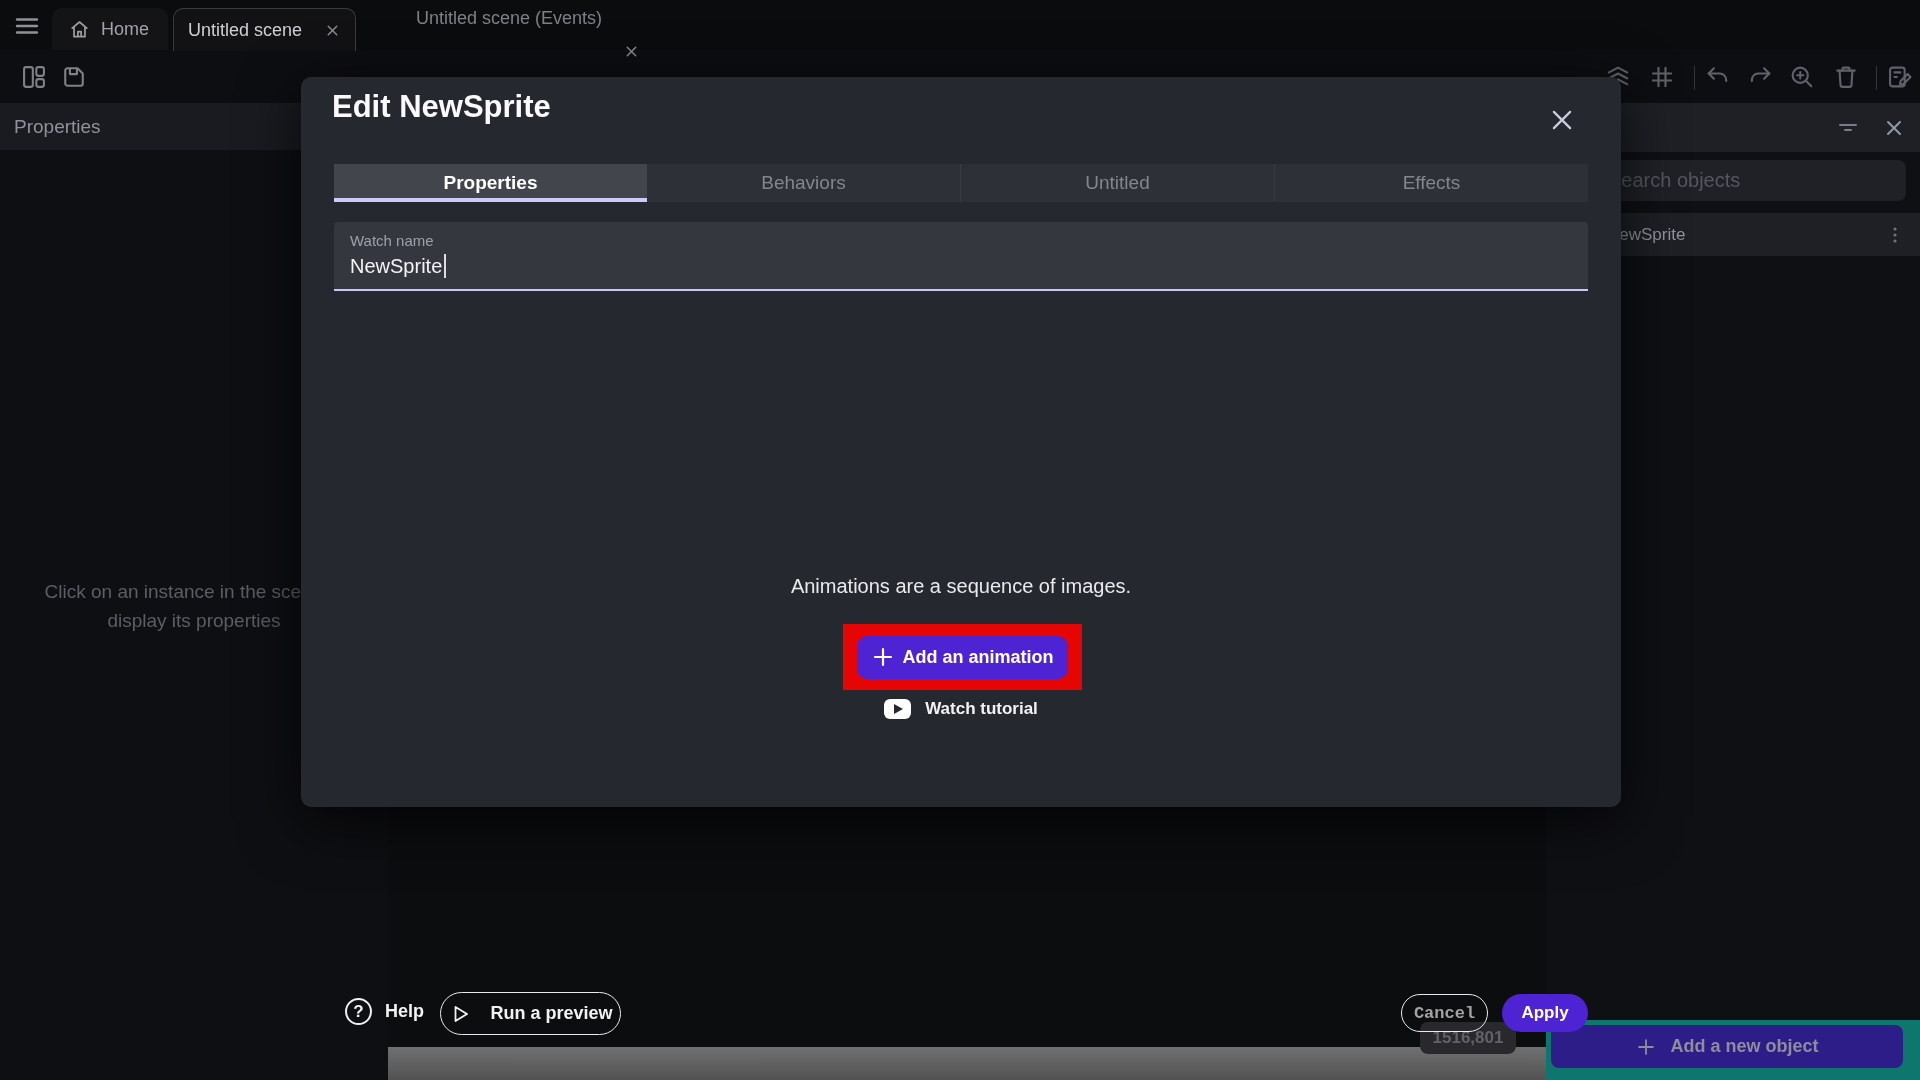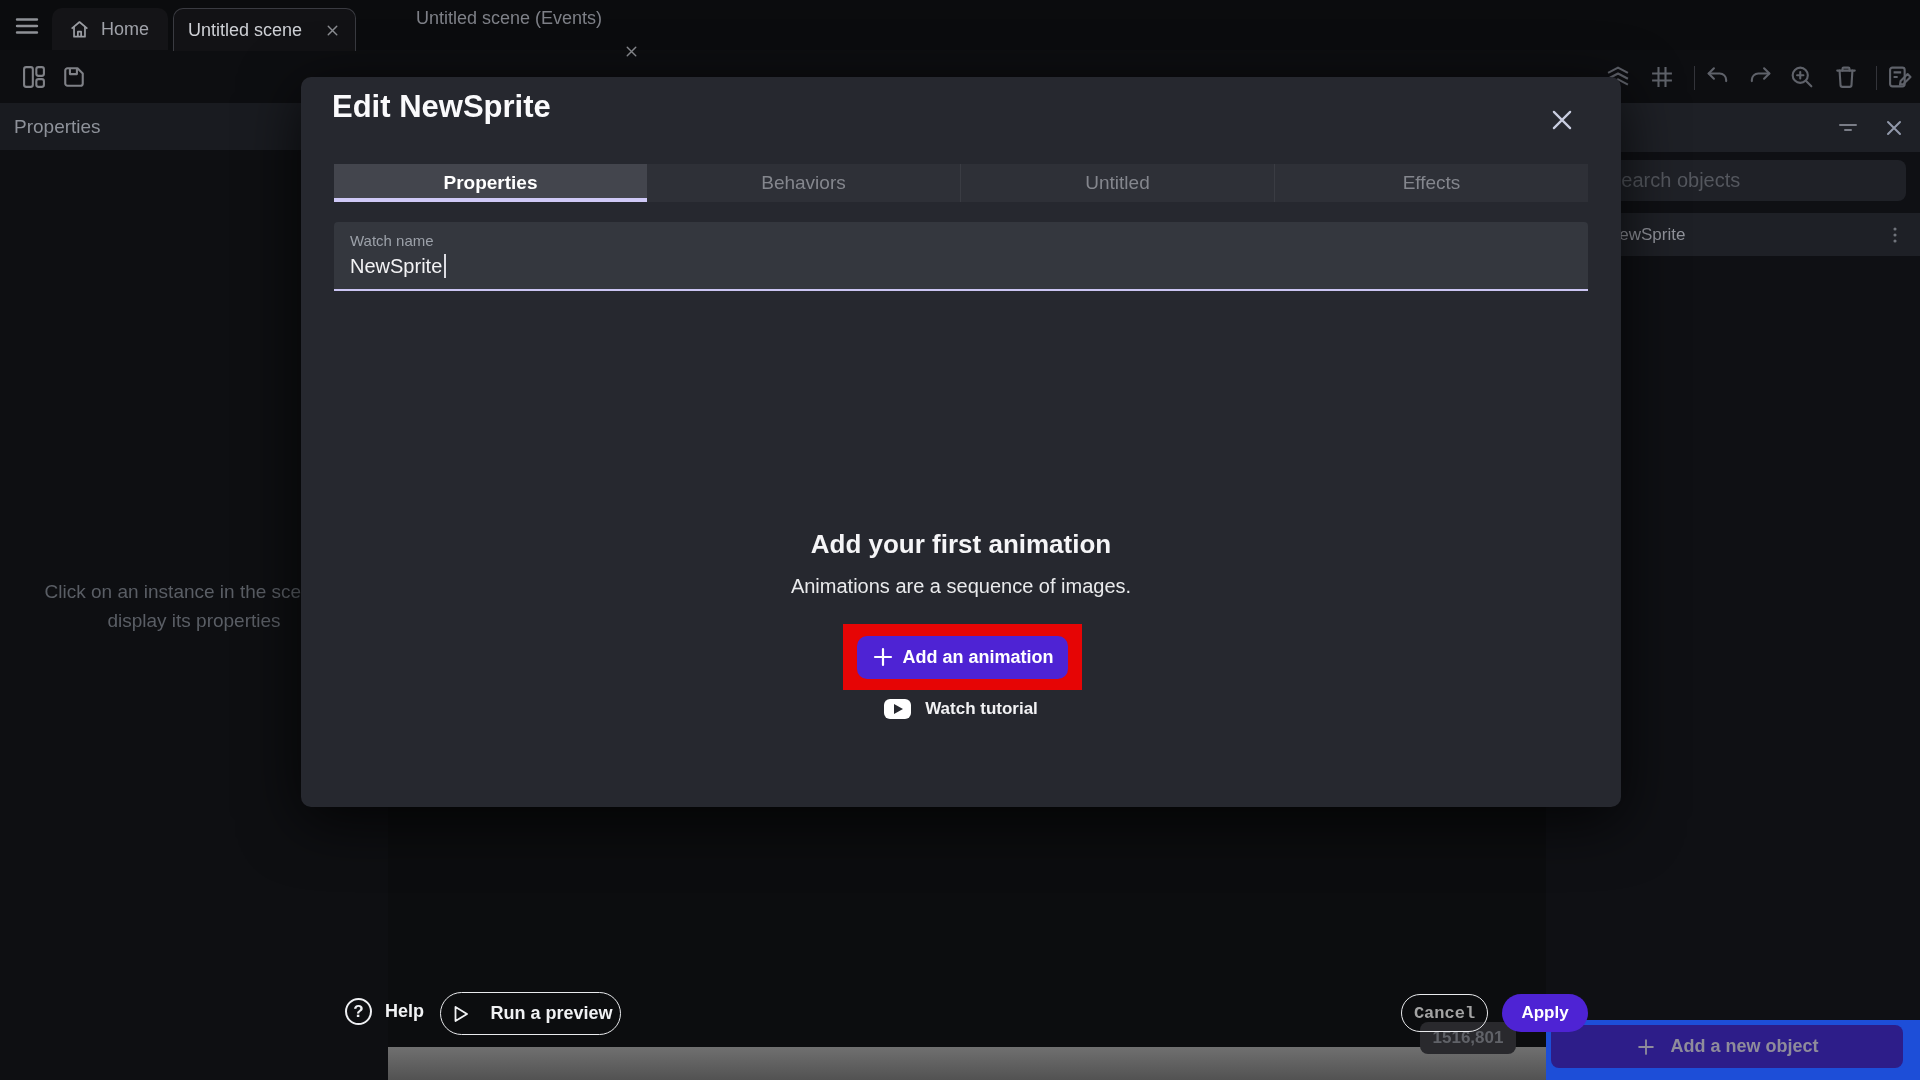--- a/index.html
+++ b/index.html
@@ -37,21 +37,21 @@
   .rightpanel{position:absolute;left:1546px;top:103px;width:374px;height:977px;background:#0f1014;z-index:1;}
   .rightpanel-header{position:absolute;left:0;top:0;width:100%;height:49px;background:#1e2026;}
   .filter-btn{position:absolute;left:290px;top:13px;width:24px;height:24px;color:#7a7d87;cursor:pointer;}
   .panel-close{position:absolute;left:336px;top:13px;width:24px;height:24px;color:#9198aa;cursor:pointer;}
   .search-box{position:absolute;left:12px;top:57px;width:348px;height:41px;background:#1f2127;border-radius:8px;}
   .search-box input{position:absolute;left:0;top:0;width:100%;height:100%;background:transparent;border:none;outline:none;color:#9a9da5;font-size:20px;padding-left:50px;font-family:"Liberation Sans",sans-serif;}
   .search-box input::placeholder{color:#54575e;opacity:1;}
   .object-row{position:absolute;left:0;top:110px;width:374px;height:43px;background:#1e2026;display:flex;align-items:center;cursor:pointer;}
   .object-row .obj-label{margin-left:61px;color:#92949c;font-size:17px;}
   .object-row .dots{margin-left:auto;margin-right:14px;color:#70737b;cursor:pointer;}
-  .addobj-bar{position:absolute;left:0;top:917px;width:374px;height:60px;background:#1d4ed8;text-decoration:underline;}
+  .addobj-bar{position:absolute;left:0;top:917px;width:374px;height:60px;background:#0f766e;text-decoration:underline;}
   .addobj-btn{position:absolute;left:5px;top:5px;width:352px;height:43px;background:#2d1d89;border:none;border-radius:8px;display:flex;align-items:center;justify-content:center;gap:13px;color:#8f8c9b;font-size:18px;font-weight:bold;cursor:pointer;font-family:"Liberation Sans",sans-serif;}
 
   
   .canvas-strip{position:absolute;left:388px;top:1047px;width:1158px;height:33px;background:linear-gradient(#707070,#525252);z-index:1;}
   .coord-badge{position:absolute;left:1420px;top:1022px;width:96px;height:32px;background:#29292d;border-radius:8px;color:#606268;font-size:17px;font-weight:bold;text-align:center;line-height:32px;z-index:2;}
 
   
   .modal{position:absolute;left:301px;top:45px;width:1320px;height:730px;background:#26282f;border-radius:10px;box-shadow:0 14px 60px rgba(0,0,0,0.75);z-index:10;margin-top:32px;}
   .modal-title{position:absolute;left:31px;top:12px;color:#fafafc;font-size:31px;font-weight:bold;}
   .modal-close{position:absolute;left:1246px;top:28px;width:30px;height:30px;color:#c9cde0;cursor:pointer;}
@@ -256,21 +256,20 @@
     </div>
 
     <div class="name-field">
       <div class="name-label">Watch name</div>
       <div class="name-value">
         <span>NewSprite</span>
         <span class="caret"></span>
       </div>
     </div>
 
-    <div class="empty-heading">Add your first animation</div>
     <div class="empty-subtitle">Animations are a sequence of images.</div>
 
     <div class="red-box">
       <button class="add-anim-btn">
         <span>
           <svg viewBox="0 0 24 24" width="24" height="24" fill="none" stroke="currentColor" stroke-width="2.2" stroke-linecap="round">
               <path d="M12 4 V20 M4 12 H20"></path>
             </svg>
         </span>
         <span>Add an animation</span>

